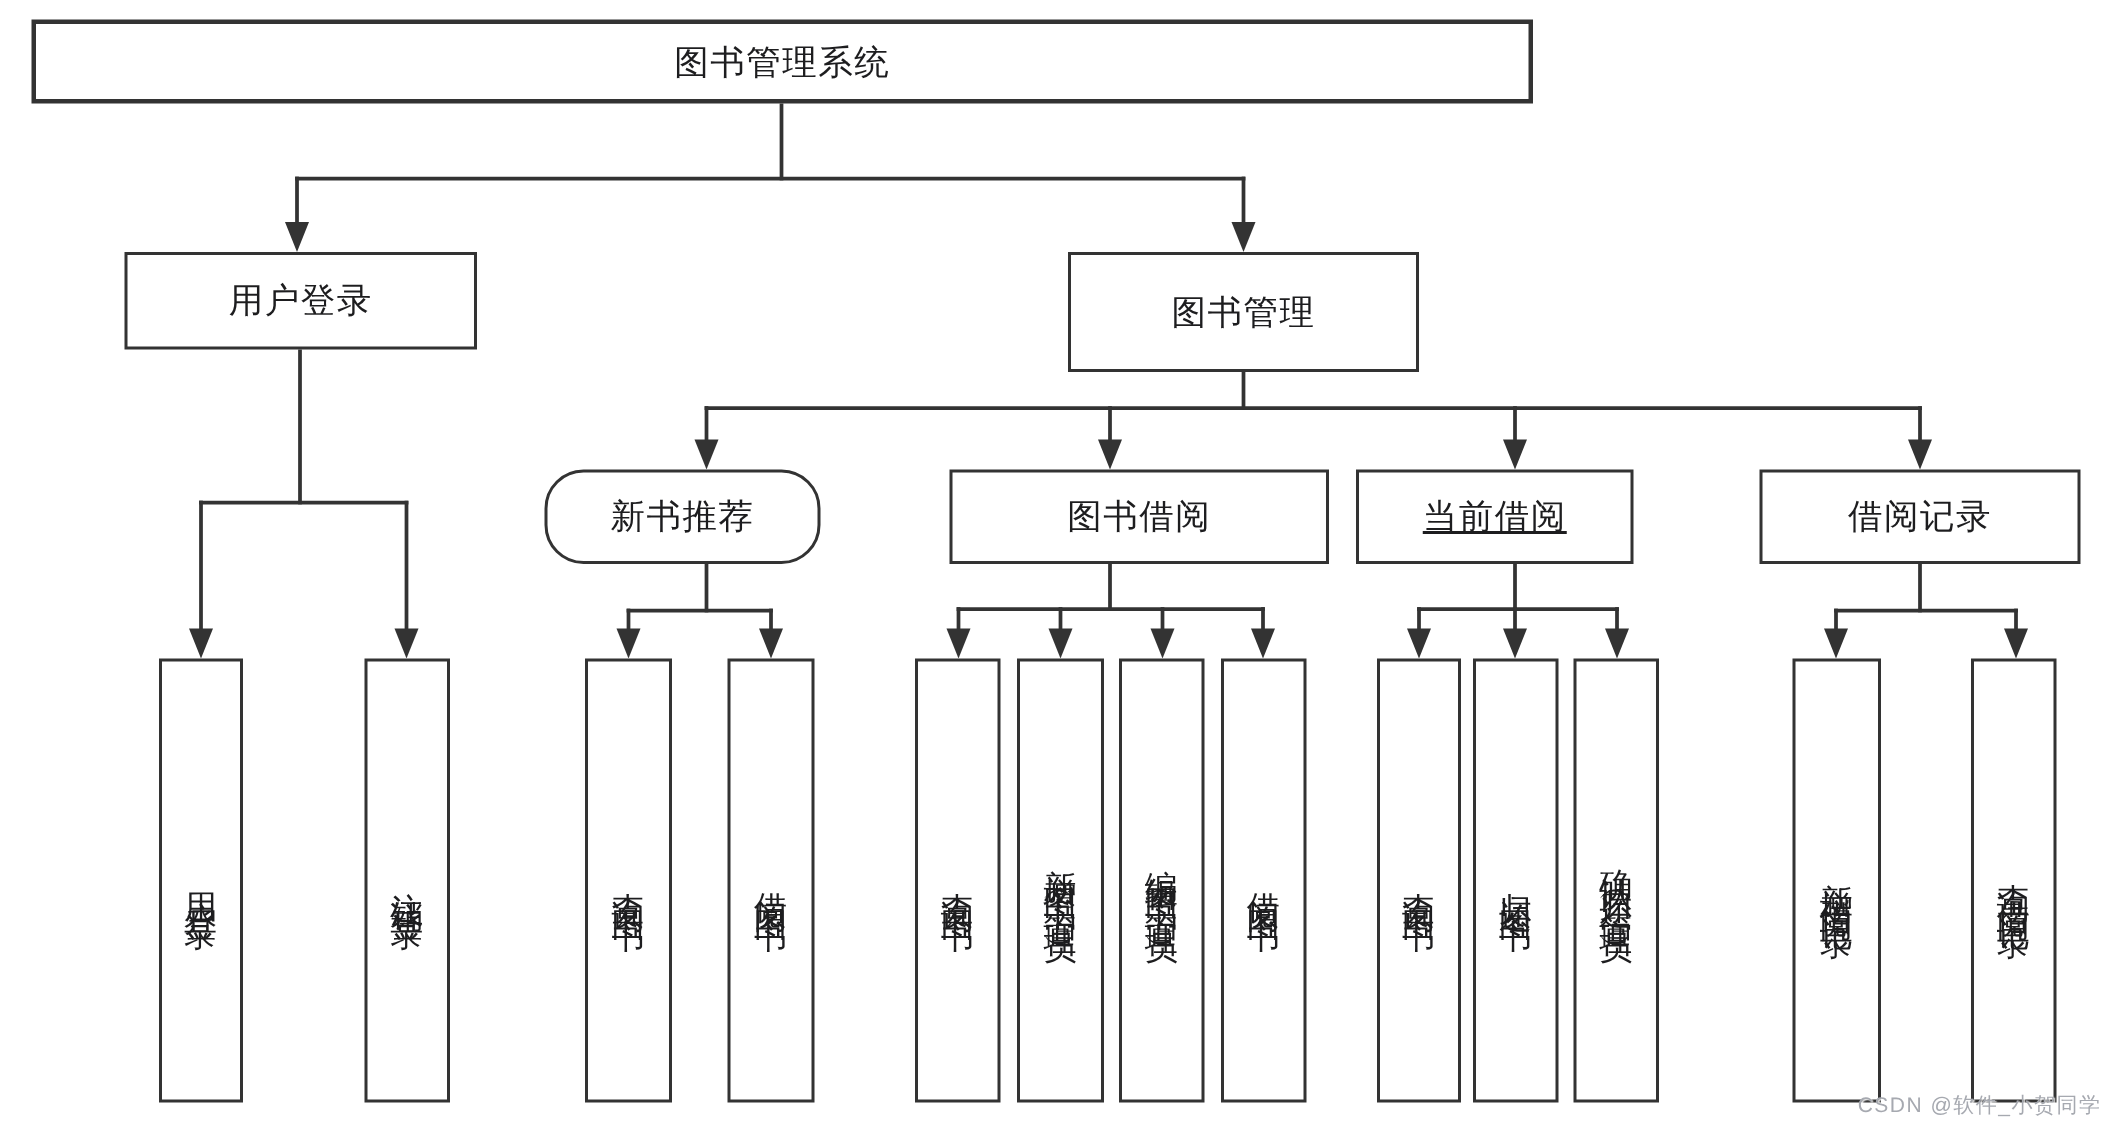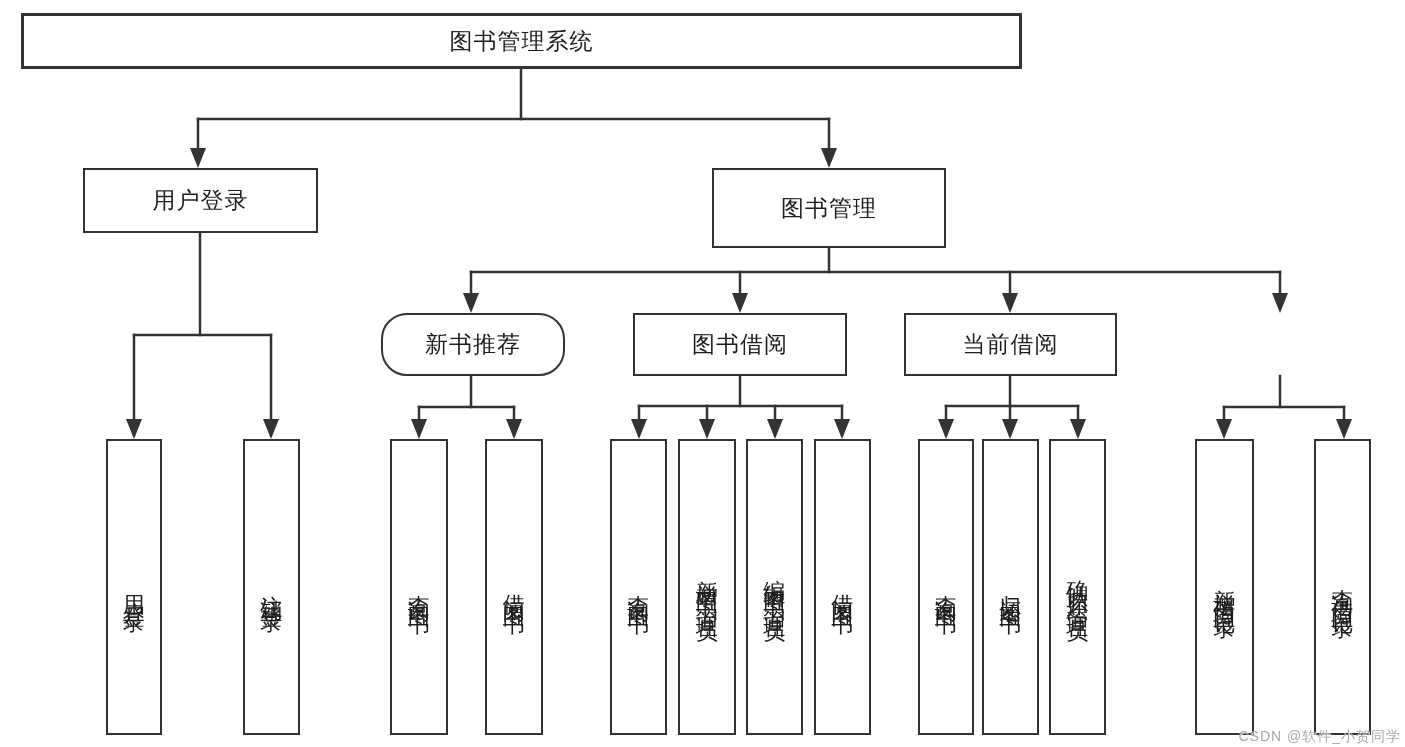--- a/index.html
+++ b/index.html
@@ -120,23 +120,24 @@
         <line x1="1344" y1="407" x2="1344" y2="425"></line>
         <polygon fill="#333333" stroke="none" points="1336,419 1352,419 1344,439"></polygon>
       </g>
     </svg>
 
   <div class="box h root" style="left:21px;top:13px;width:1001px;height:56px;">图书管理系统</div>
 
   <div class="box h" style="left:83px;top:168px;width:235px;height:65px;">用户登录</div>
   <div class="box h" style="left:712px;top:168px;width:234px;height:80px;">图书管理</div>
 
-  <div class="box h" style="left:381px;top:313px;width:184px;height:63px;border-radius:26px;">新书推荐</div>
-  <div class="box h" style="left:633px;top:313px;width:214px;height:63px;">图书借阅</div>
-  <div class="box h" style="left:904px;top:313px;width:213px;height:63px;">当前借阅</div>
+  <div class="box h" style="left:363px;top:313px;width:184px;height:63px;border-radius:26px;">新书推荐</div>
+  <div class="box h" style="left:633px;top:313px;width:253px;height:63px;">图书借阅</div>
+  <div class="box h" style="left:904px;top:313px;width:185px;height:63px;text-decoration:underline;">当前借阅</div>
+  <div class="box h" style="left:1173px;top:313px;width:214px;height:63px;">借阅记录</div>
 
   <div class="box v" style="left:106px;top:439px;width:56px;height:296px;">用户登录</div>
   <div class="box v" style="left:243px;top:439px;width:57px;height:296px;">注销登录</div>
 
   <div class="box v" style="left:390px;top:439px;width:58px;height:296px;">查询图书</div>
   <div class="box v" style="left:485px;top:439px;width:58px;height:296px;">借阅图书</div>
 
   <div class="box v" style="left:610px;top:439px;width:57px;height:296px;">查询图书</div>
   <div class="box v" style="left:678px;top:439px;width:58px;height:296px;">新增图书（管理员）</div>
   <div class="box v" style="left:746px;top:439px;width:57px;height:296px;">编辑图书（管理员）</div>

